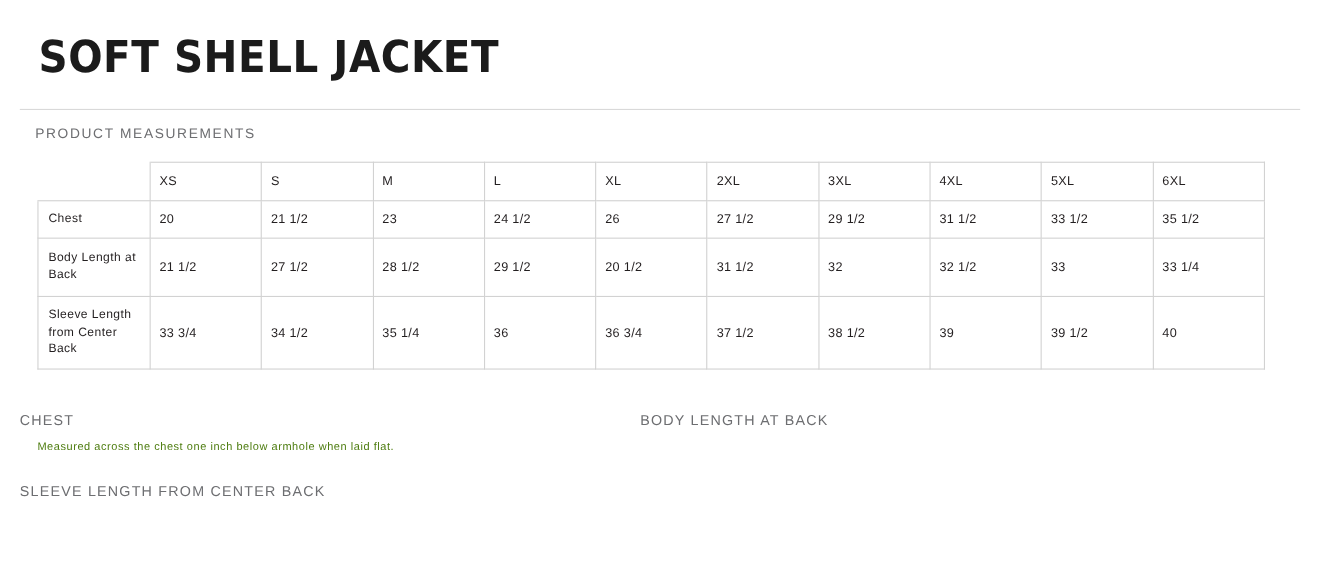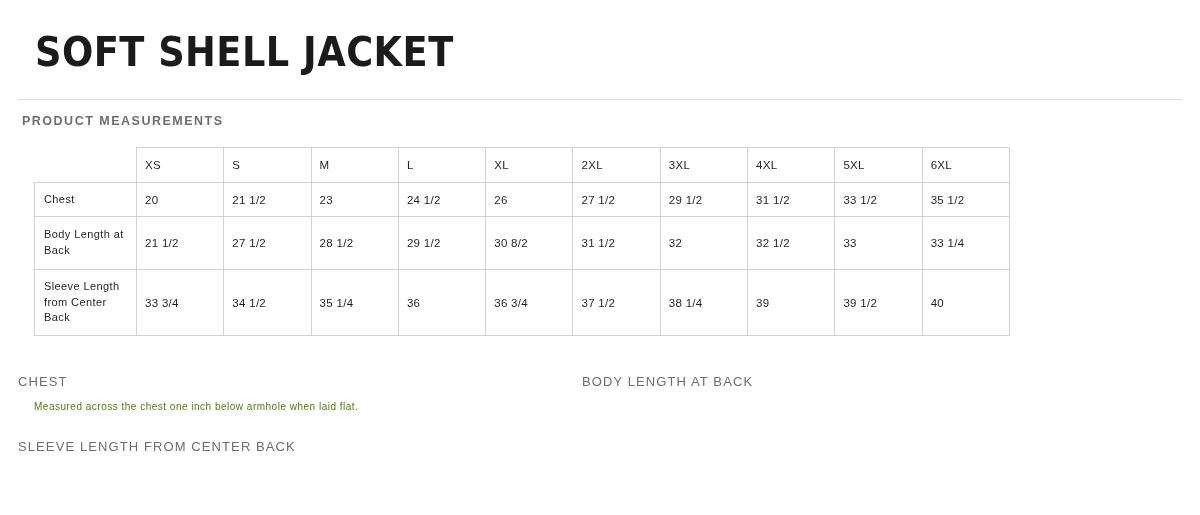--- a/index.html
+++ b/index.html
@@ -34,32 +34,32 @@
     white-space: nowrap;
   }
   .rule {
     margin-top: 27px;
     margin-left: 0;
     border-top: 1px solid #d9d9d9;
     width: 1164px;
   }
   .section-label {
     margin-top: 14px;
-    margin-left: 4px;
+    margin-left: 14px;
     font-size: 12.5px;
-    font-weight: bold;
+    font-weight: normal;
     letter-spacing: 1.5px;
     color: #6d6e71;
   }
   table.measurements {
     margin-top: 19px;
     margin-left: 16px;
     border-collapse: collapse;
     table-layout: fixed;
-    width: 976px;
+    width: 1116px;
     font-size: 11.5px;
     color: #231f20;
   }
   table.measurements th,
   table.measurements td {
     border: 1px solid #d2d2d2;
     padding: 6px 8px;
     text-align: left;
     vertical-align: middle;
     font-weight: normal;
@@ -165,36 +165,36 @@
         <td>31 1/2</td>
         <td>33 1/2</td>
         <td>35 1/2</td>
       </tr>
       <tr class="r-body">
         <td class="row-label">Body Length at Back</td>
         <td>21 1/2</td>
         <td>27 1/2</td>
         <td>28 1/2</td>
         <td>29 1/2</td>
-        <td>30 8/2</td>
+        <td>20 1/2</td>
         <td>31 1/2</td>
         <td>32</td>
         <td>32 1/2</td>
         <td>33</td>
         <td>33 1/4</td>
       </tr>
       <tr class="r-sleeve">
         <td class="row-label">Sleeve Length from Center Back</td>
         <td>33 3/4</td>
         <td>34 1/2</td>
         <td>35 1/4</td>
         <td>36</td>
         <td>36 3/4</td>
         <td>37 1/2</td>
-        <td>38 1/4</td>
+        <td>38 1/2</td>
         <td>39</td>
         <td>39 1/2</td>
         <td>40</td>
       </tr>
     </tbody>
   </table>
 
   <div class="notes">
     <div class="notes-grid">
       <div class="note">

